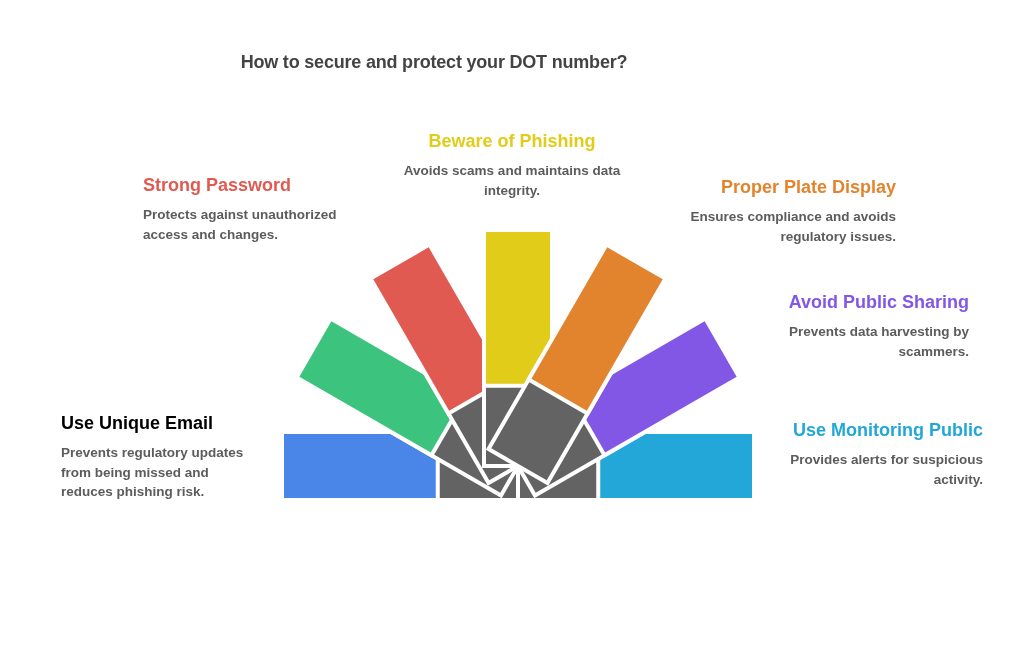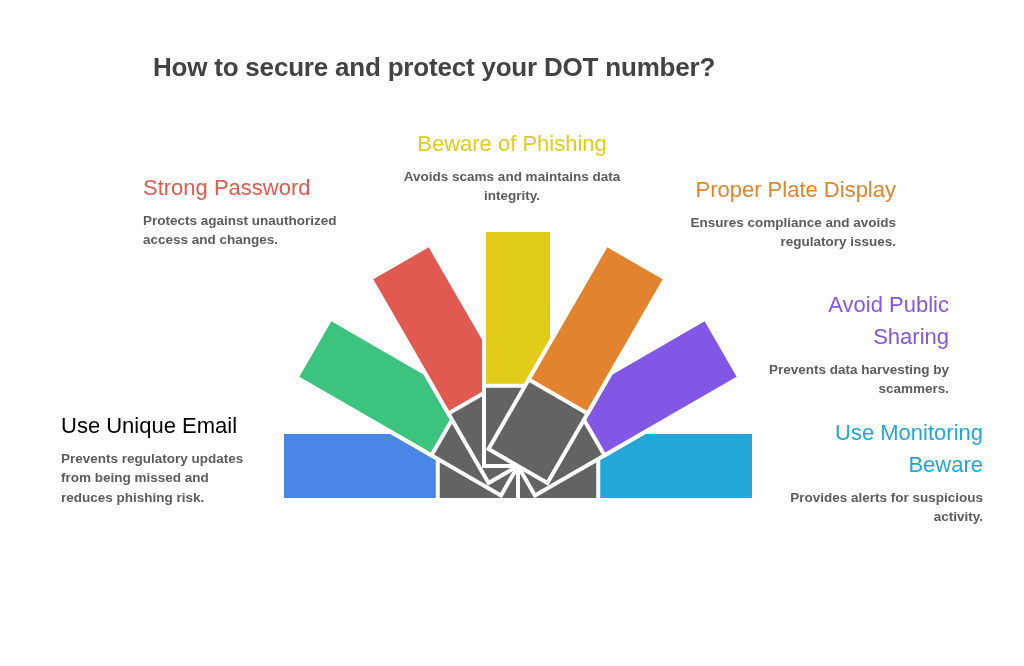--- a/index.html
+++ b/index.html
@@ -23,21 +23,21 @@
     height: 666px;
   }
 
   
   .page-title {
     position: absolute;
     left: 0;
     top: 52px;
     width: 868px;
     text-align: center;
-    font-size: 26px;
+    font-size: 18px;
     font-weight: bold;
     color: #434343;
     letter-spacing: -0.2px;
   }
 
   
   .fan-wrap {
     position: absolute;
     left: 0;
     top: 0;
@@ -47,22 +47,22 @@
   }
   .fan-svg {
     display: block;
   }
 
   
   .callout {
     position: absolute;
   }
   .callout .co-title {
-    font-size: 22px;
-    font-weight: normal;
+    font-size: 18px;
+    font-weight: bold;
     line-height: 1.45;
     margin: 0 0 7px 0;
   }
   .callout .co-desc {
     font-size: 13.5px;
     font-weight: bold;
     line-height: 1.45;
     color: #5c5c5c;
     margin: 0;
   }
@@ -71,21 +71,21 @@
   .align-left  { text-align: right; }
   .align-center{ text-align: center; }
 
   
   #callout-phishing    { left: 381px; top: 128px; width: 262px; }
   #callout-password    { left: 143px; top: 172px; width: 200px; }
   #callout-monitor-dot { left: 95px;  top: 276px; width: 160px; }
   #callout-unique-mail { left: 61px;  top: 410px; width: 183px; }
 
   #callout-plate       { left: 681px; top: 174px; width: 215px; }
-  #callout-public      { left: 749px; top: 289px; width: 200px; }
+  #callout-public      { left: 769px; top: 289px; width: 200px; }
   #callout-monitoring  { left: 783px; top: 417px; width: 200px; }
 </style>
 </head>
 <body>
 
 <div id="infographic">
 
   <div class="page-title">How to secure and protect your DOT number?</div>
 
   <div class="fan-wrap">
@@ -143,17 +143,17 @@
     <div class="co-title" style="color: rgb(226, 132, 46);">Proper Plate Display</div>
     <div class="co-desc">Ensures compliance and avoids regulatory issues.</div>
   </div>
 
   <div class="callout align-left" id="callout-public">
     <div class="co-title" style="color: rgb(130, 87, 230);">Avoid Public Sharing</div>
     <div class="co-desc">Prevents data harvesting by scammers.</div>
   </div>
 
   <div class="callout align-left" id="callout-monitoring">
-    <div class="co-title" style="color: rgb(34, 167, 216);">Use Monitoring Beware</div>
+    <div class="co-title" style="color: rgb(34, 167, 216);">Use Monitoring Public</div>
     <div class="co-desc">Provides alerts for suspicious activity.</div>
   </div>
 
 </div>
 
 </body></html>

